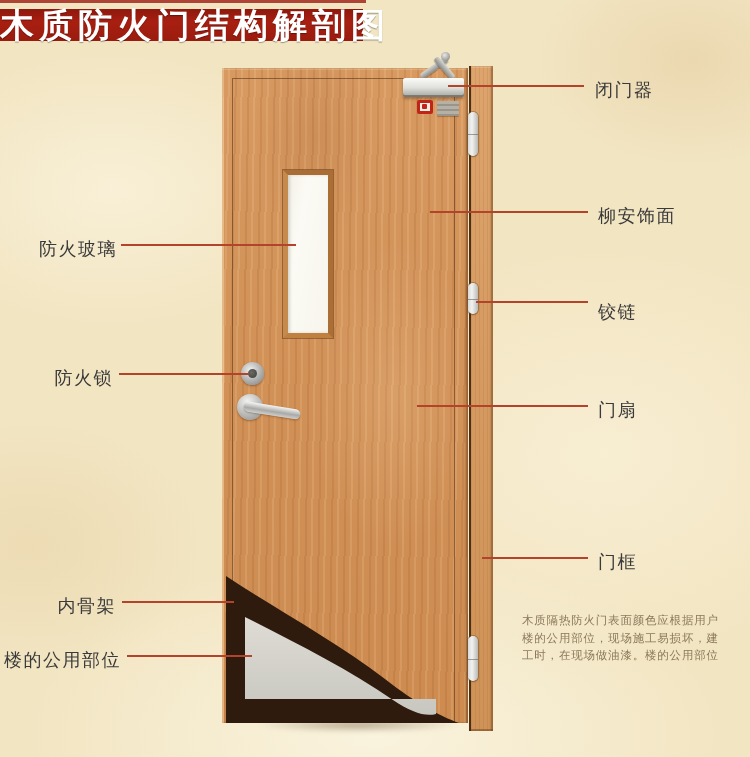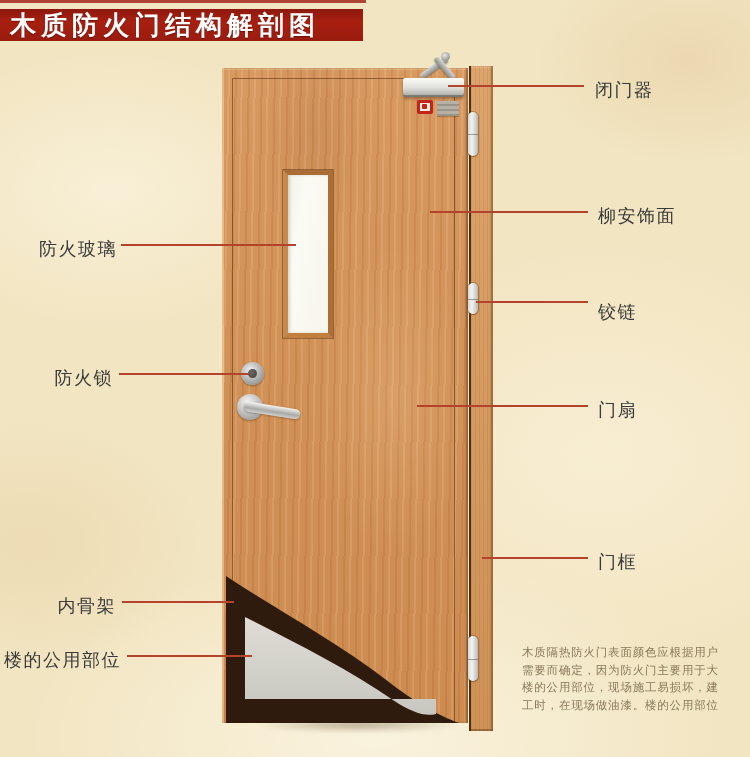--- a/index.html
+++ b/index.html
@@ -11,21 +11,21 @@
       radial-gradient(ellipse 300px 200px at 15% 25%, rgba(255,250,235,.5), transparent 70%),
       radial-gradient(ellipse 400px 300px at 80% 60%, rgba(255,248,230,.45), transparent 70%),
       radial-gradient(ellipse 500px 260px at 50% 97%, rgba(255,252,240,.6), transparent 70%),
       radial-gradient(ellipse 220px 150px at 92% 8%, rgba(228,203,158,.5), transparent 70%),
       radial-gradient(ellipse 250px 180px at 4% 72%, rgba(230,208,162,.45), transparent 70%);
   }
   .top-strip{position:absolute;left:0;top:0;width:366px;height:3px;background:#9b1c11;opacity:.8;}
   .banner{position:absolute;left:0;top:9px;width:363px;height:32px;
     background:linear-gradient(180deg,#8e190e,#a81f10 40%,#9a1c0f);
     display:flex;align-items:center;}
-  .banner span{font-size:26px;font-weight:bold;color:#fff;letter-spacing:5px;padding-left:10px;
+  .banner span{font-size:34px;font-weight:bold;color:#fff;letter-spacing:5px;padding-left:0;
     line-height:1;text-shadow:0 1px 1px rgba(0,0,0,.35);white-space:nowrap;}
 
   .door-shadow{position:absolute;left:212px;top:714px;width:292px;height:22px;
     background:radial-gradient(ellipse 50% 50% at 50% 50%, rgba(80,55,25,.38), rgba(80,55,25,0) 70%);
     filter:blur(2px);}
 
   .frame{position:absolute;left:469px;top:66px;width:22px;height:665px;
     background:
       repeating-linear-gradient(90deg, rgba(150,90,40,.15) 0 1px, transparent 1px 4px),
       linear-gradient(180deg,#dda46d,#d49a60 50%,#cf9257);
@@ -90,21 +90,21 @@
     box-shadow:0 0 0 1px rgba(110,80,45,.45), 0 1px 2px rgba(60,30,10,.3);}
   .hinge::after{content:"";position:absolute;left:0;right:0;top:50%;height:1px;background:rgba(100,100,95,.6);}
   .hinge-top{top:112px;height:44px;}
   .hinge-mid{top:283px;height:31px;}
   .hinge-bottom{top:636px;height:45px;}
 
   .leader{position:absolute;height:2px;background:#b4432b;}
   .label{position:absolute;font-size:18px;letter-spacing:1.5px;font-weight:400;color:#3a3a3a;white-space:nowrap;}
 
   .desc{position:absolute;left:522px;top:612px;font-size:11.5px;letter-spacing:.8px;
-    line-height:17.6px;color:#8a795a;white-space:nowrap;margin-top:32px;}
+    line-height:17.6px;color:#8a795a;white-space:nowrap;}
 </style>
 </head>
 <body>
 
 <div class="stage">
 
   <div class="top-strip"></div>
   <div class="banner">
     <span>木质防火门结构解剖图</span>
   </div>
@@ -166,18 +166,17 @@
   <div class="label" style="left:598px;top:300px">铰链</div>
 
   <div class="leader" style="left:417px;top:405px;width:171px"></div>
   <div class="label" style="left:598px;top:398px">门扇</div>
 
   <div class="leader" style="left:482px;top:557px;width:106px"></div>
   <div class="label" style="left:598px;top:550px">门框</div>
 
   <div class="desc">
     <div>木质隔热防火门表面颜色应根据用户</div>
-    <div>需要而确定，因为防火门主要用于大</div>
     <div>楼的公用部位，现场施工易损坏，建</div>
     <div>工时，在现场做油漆。楼的公用部位</div>
   </div>
 
 </div>
 
 </body></html>

